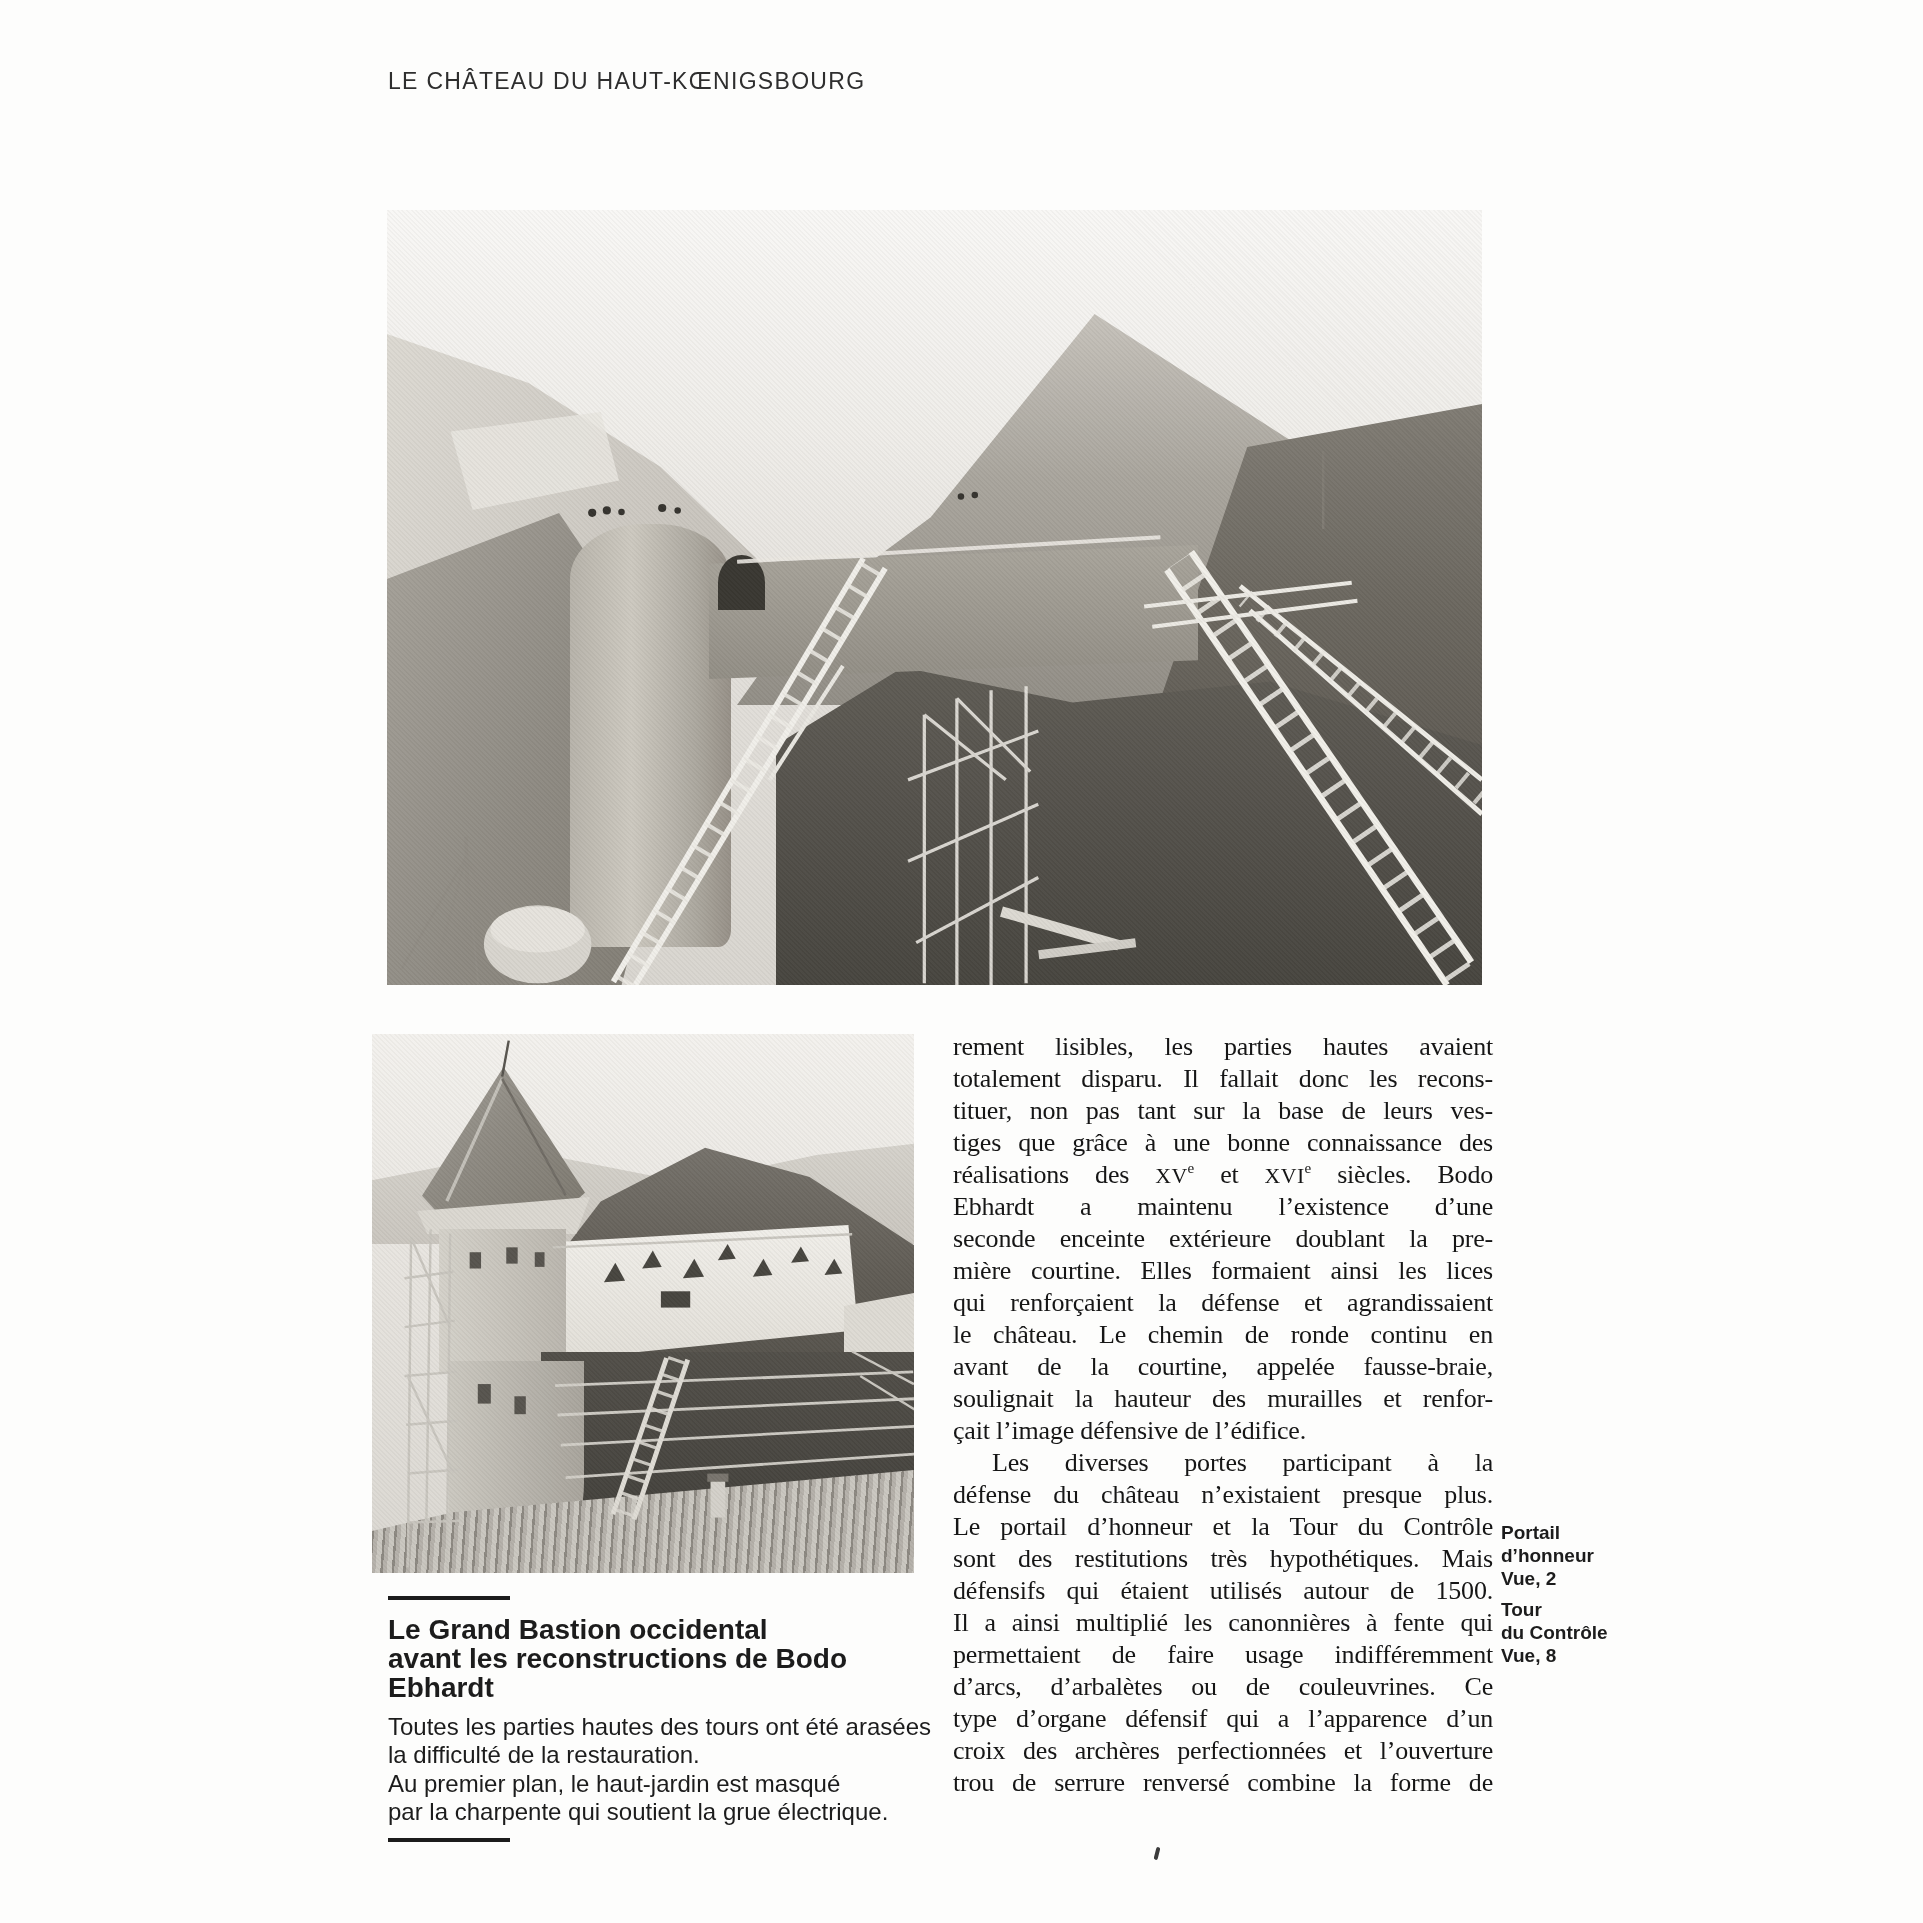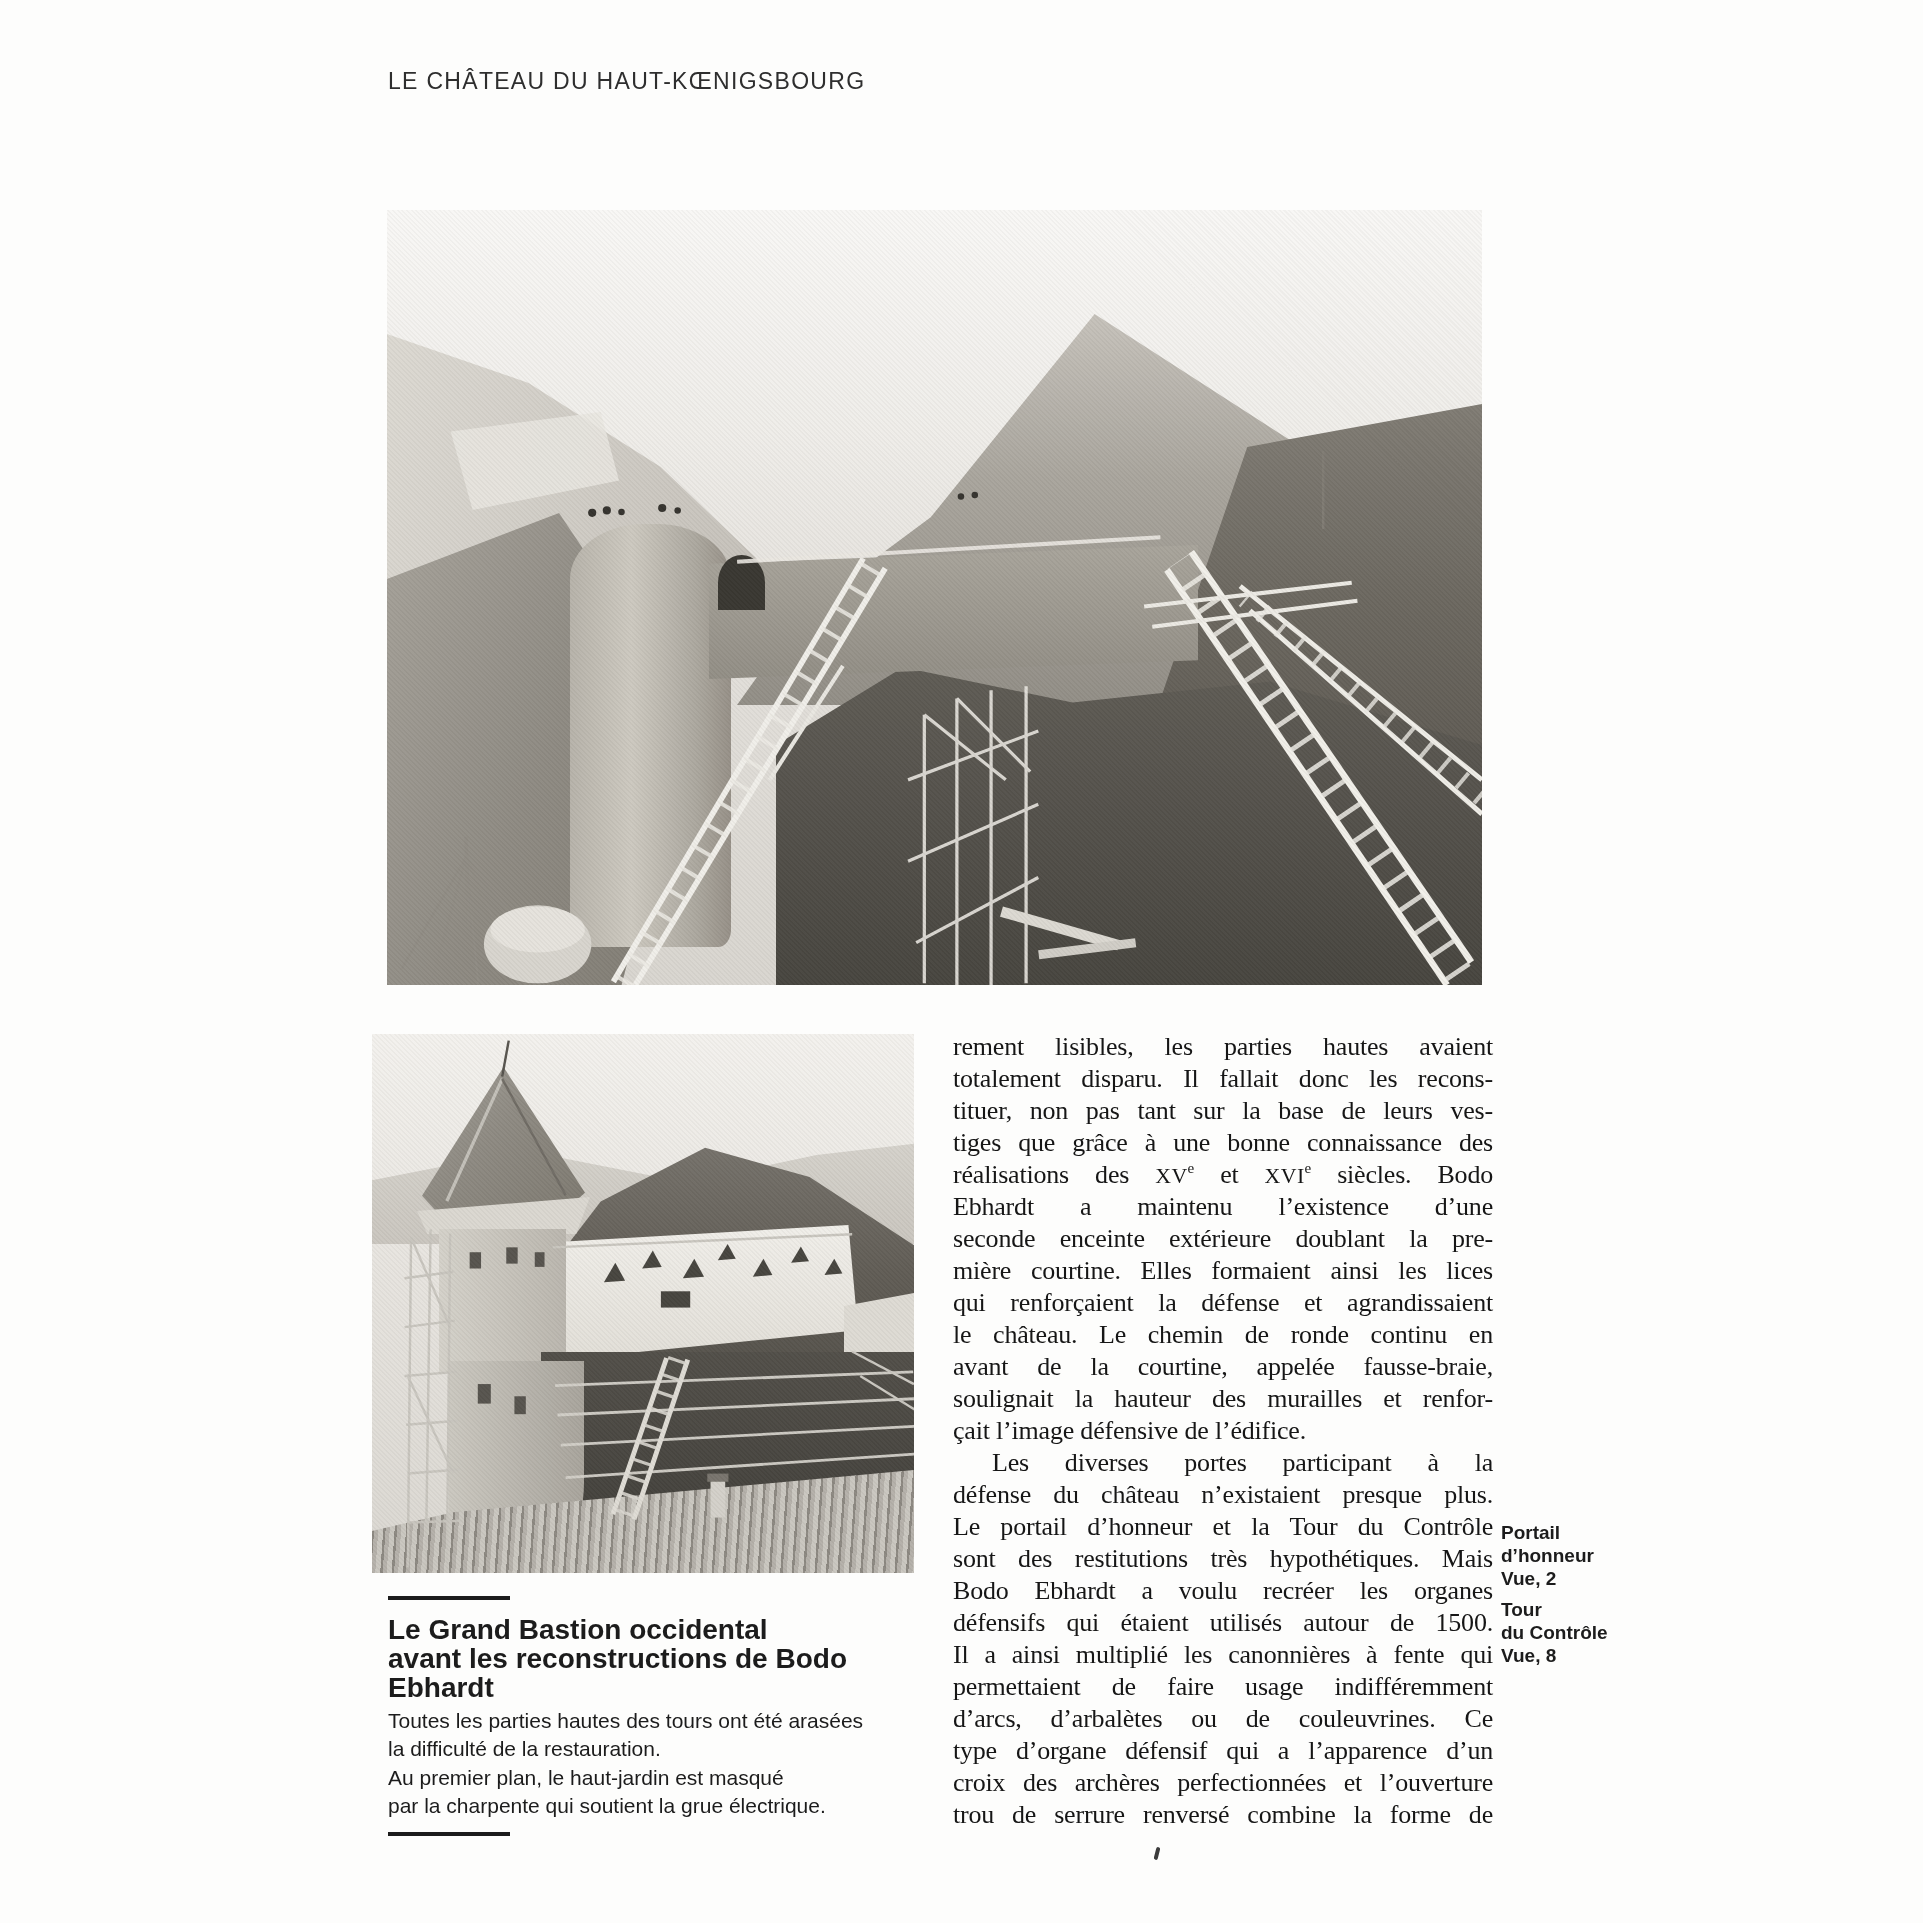--- a/index.html
+++ b/index.html
@@ -79,21 +79,21 @@
   .p2-corr{left:0;top:422px;width:542px;height:117px;
     background:repeating-linear-gradient(94deg,#c9c6bf 0 4.9px,#8b8780 4.9px 7.3px,#b4b0a9 7.3px 11.4px);
     clip-path:polygon(0 64%,15% 48%,100% 12%,100% 100%,0 100%);}
 
   
   .caption{position:absolute;left:388px;top:1596px;width:554px;color:#1c1c1c;}
   .cap-rule{width:122px;height:4.1px;background:#1c1c1c;}
   .cap-rule.top{margin-bottom:14.7px;}
   .cap-rule.bottom{margin-top:11.4px;}
   .cap-title{font-size:28px;font-weight:bold;line-height:29px;}
-  .cap-body{font-size:21px;line-height:28.5px;margin-top:5px;}
+  .cap-body{font-size:24px;line-height:28.5px;margin-top:11px;}
 
   
   .bodycol{position:absolute;left:953px;top:1031px;width:540px;
     font-family:"Liberation Serif",serif;font-size:26px;color:#161616;}
   .bline{height:32px;line-height:32px;text-align:justify;text-align-last:justify;
     letter-spacing:-0.2px;white-space:nowrap;}
   .bline.pend{text-align-last:left;}
   .bline.indent{padding-left:39px;}
   .sc{font-size:0.84em;letter-spacing:0.4px;}
   .bodycol sup{font-size:0.58em;vertical-align:super;line-height:0;}
@@ -266,21 +266,20 @@
   <div class="bline">mière courtine. Elles formaient ainsi les lices</div>
   <div class="bline">qui renforçaient la défense et agrandissaient</div>
   <div class="bline">le château. Le chemin de ronde continu en</div>
   <div class="bline">avant de la courtine, appelée fausse-braie,</div>
   <div class="bline">soulignait la hauteur des murailles et renfor-</div>
   <div class="bline pend">çait l’image défensive de l’édifice.</div>
   <div class="bline indent">Les diverses portes participant à la</div>
   <div class="bline">défense du château n’existaient presque plus.</div>
   <div class="bline">Le portail d’honneur et la Tour du Contrôle</div>
   <div class="bline">sont des restitutions très hypothétiques. Mais</div>
-  <div class="bline">Bodo Ebhardt a voulu recréer les organes</div>
   <div class="bline">défensifs qui étaient utilisés autour de 1500.</div>
   <div class="bline">Il a ainsi multiplié les canonnières à fente qui</div>
   <div class="bline">permettaient de faire usage indifféremment</div>
   <div class="bline">d’arcs, d’arbalètes ou de couleuvrines. Ce</div>
   <div class="bline">type d’organe défensif qui a l’apparence d’un</div>
   <div class="bline">croix des archères perfectionnées et l’ouverture</div>
   <div class="bline">trou de serrure renversé combine la forme de</div>
 </div>
 
 <div class="mnotes">

